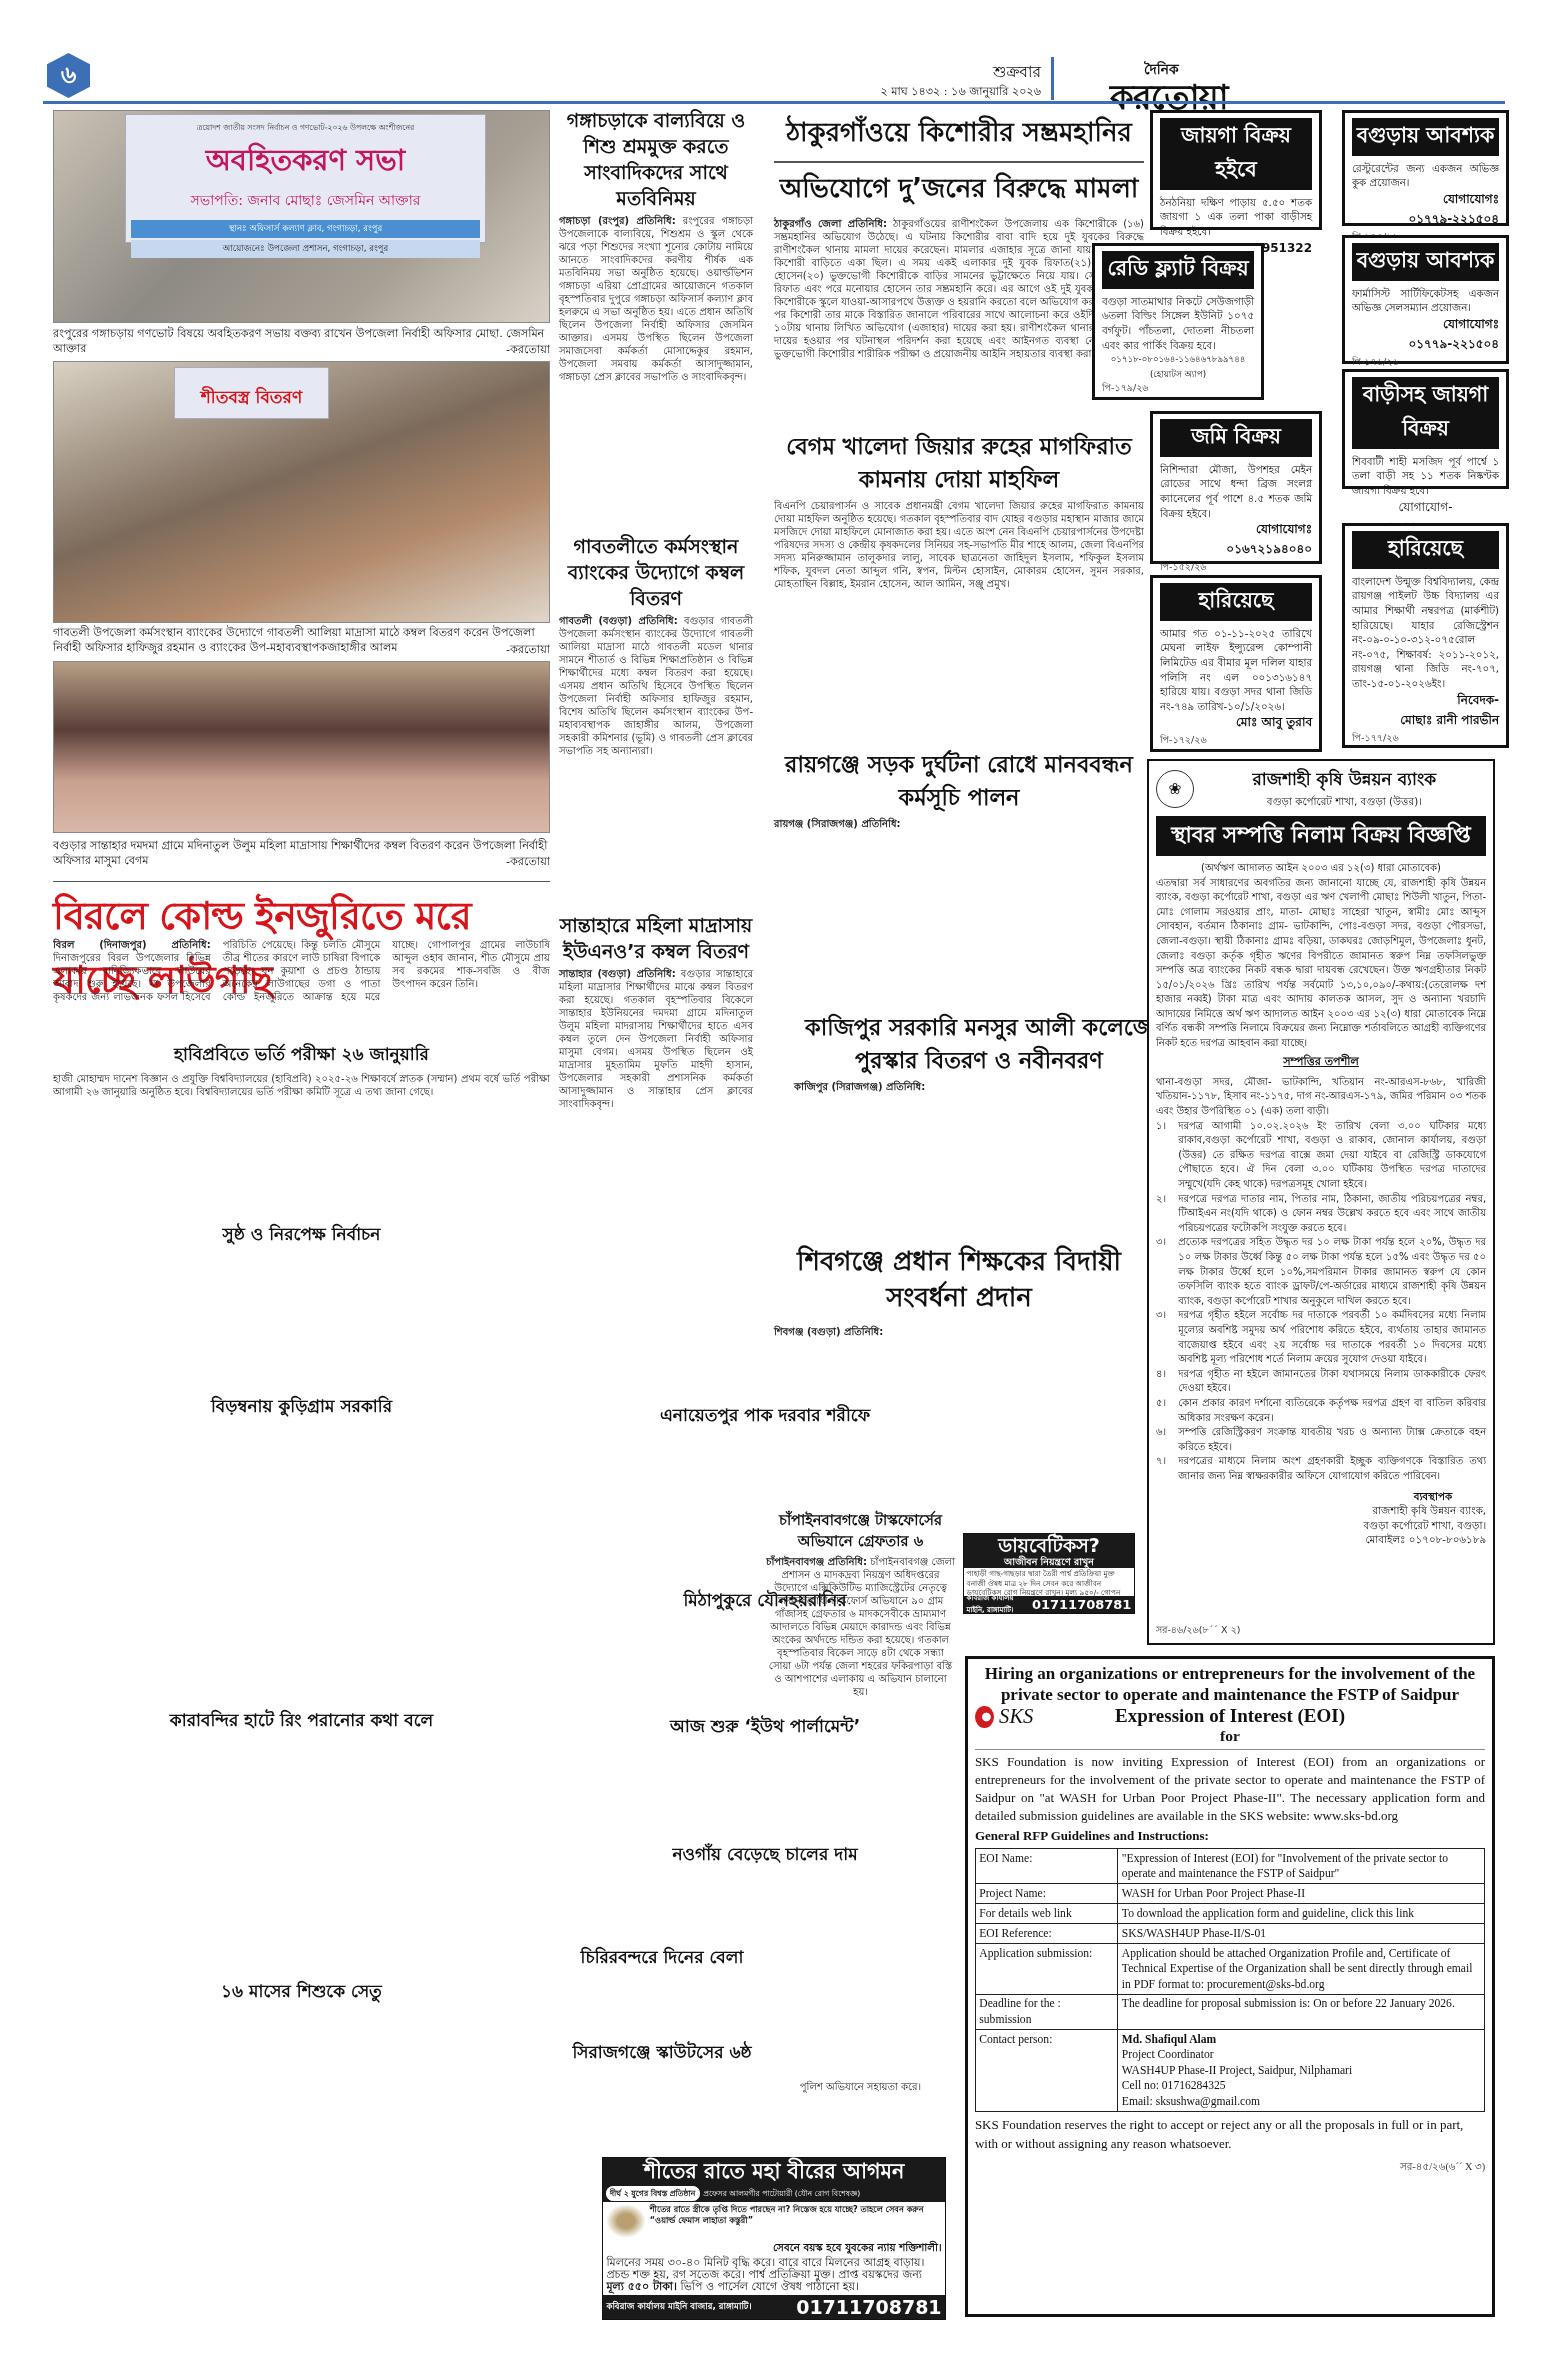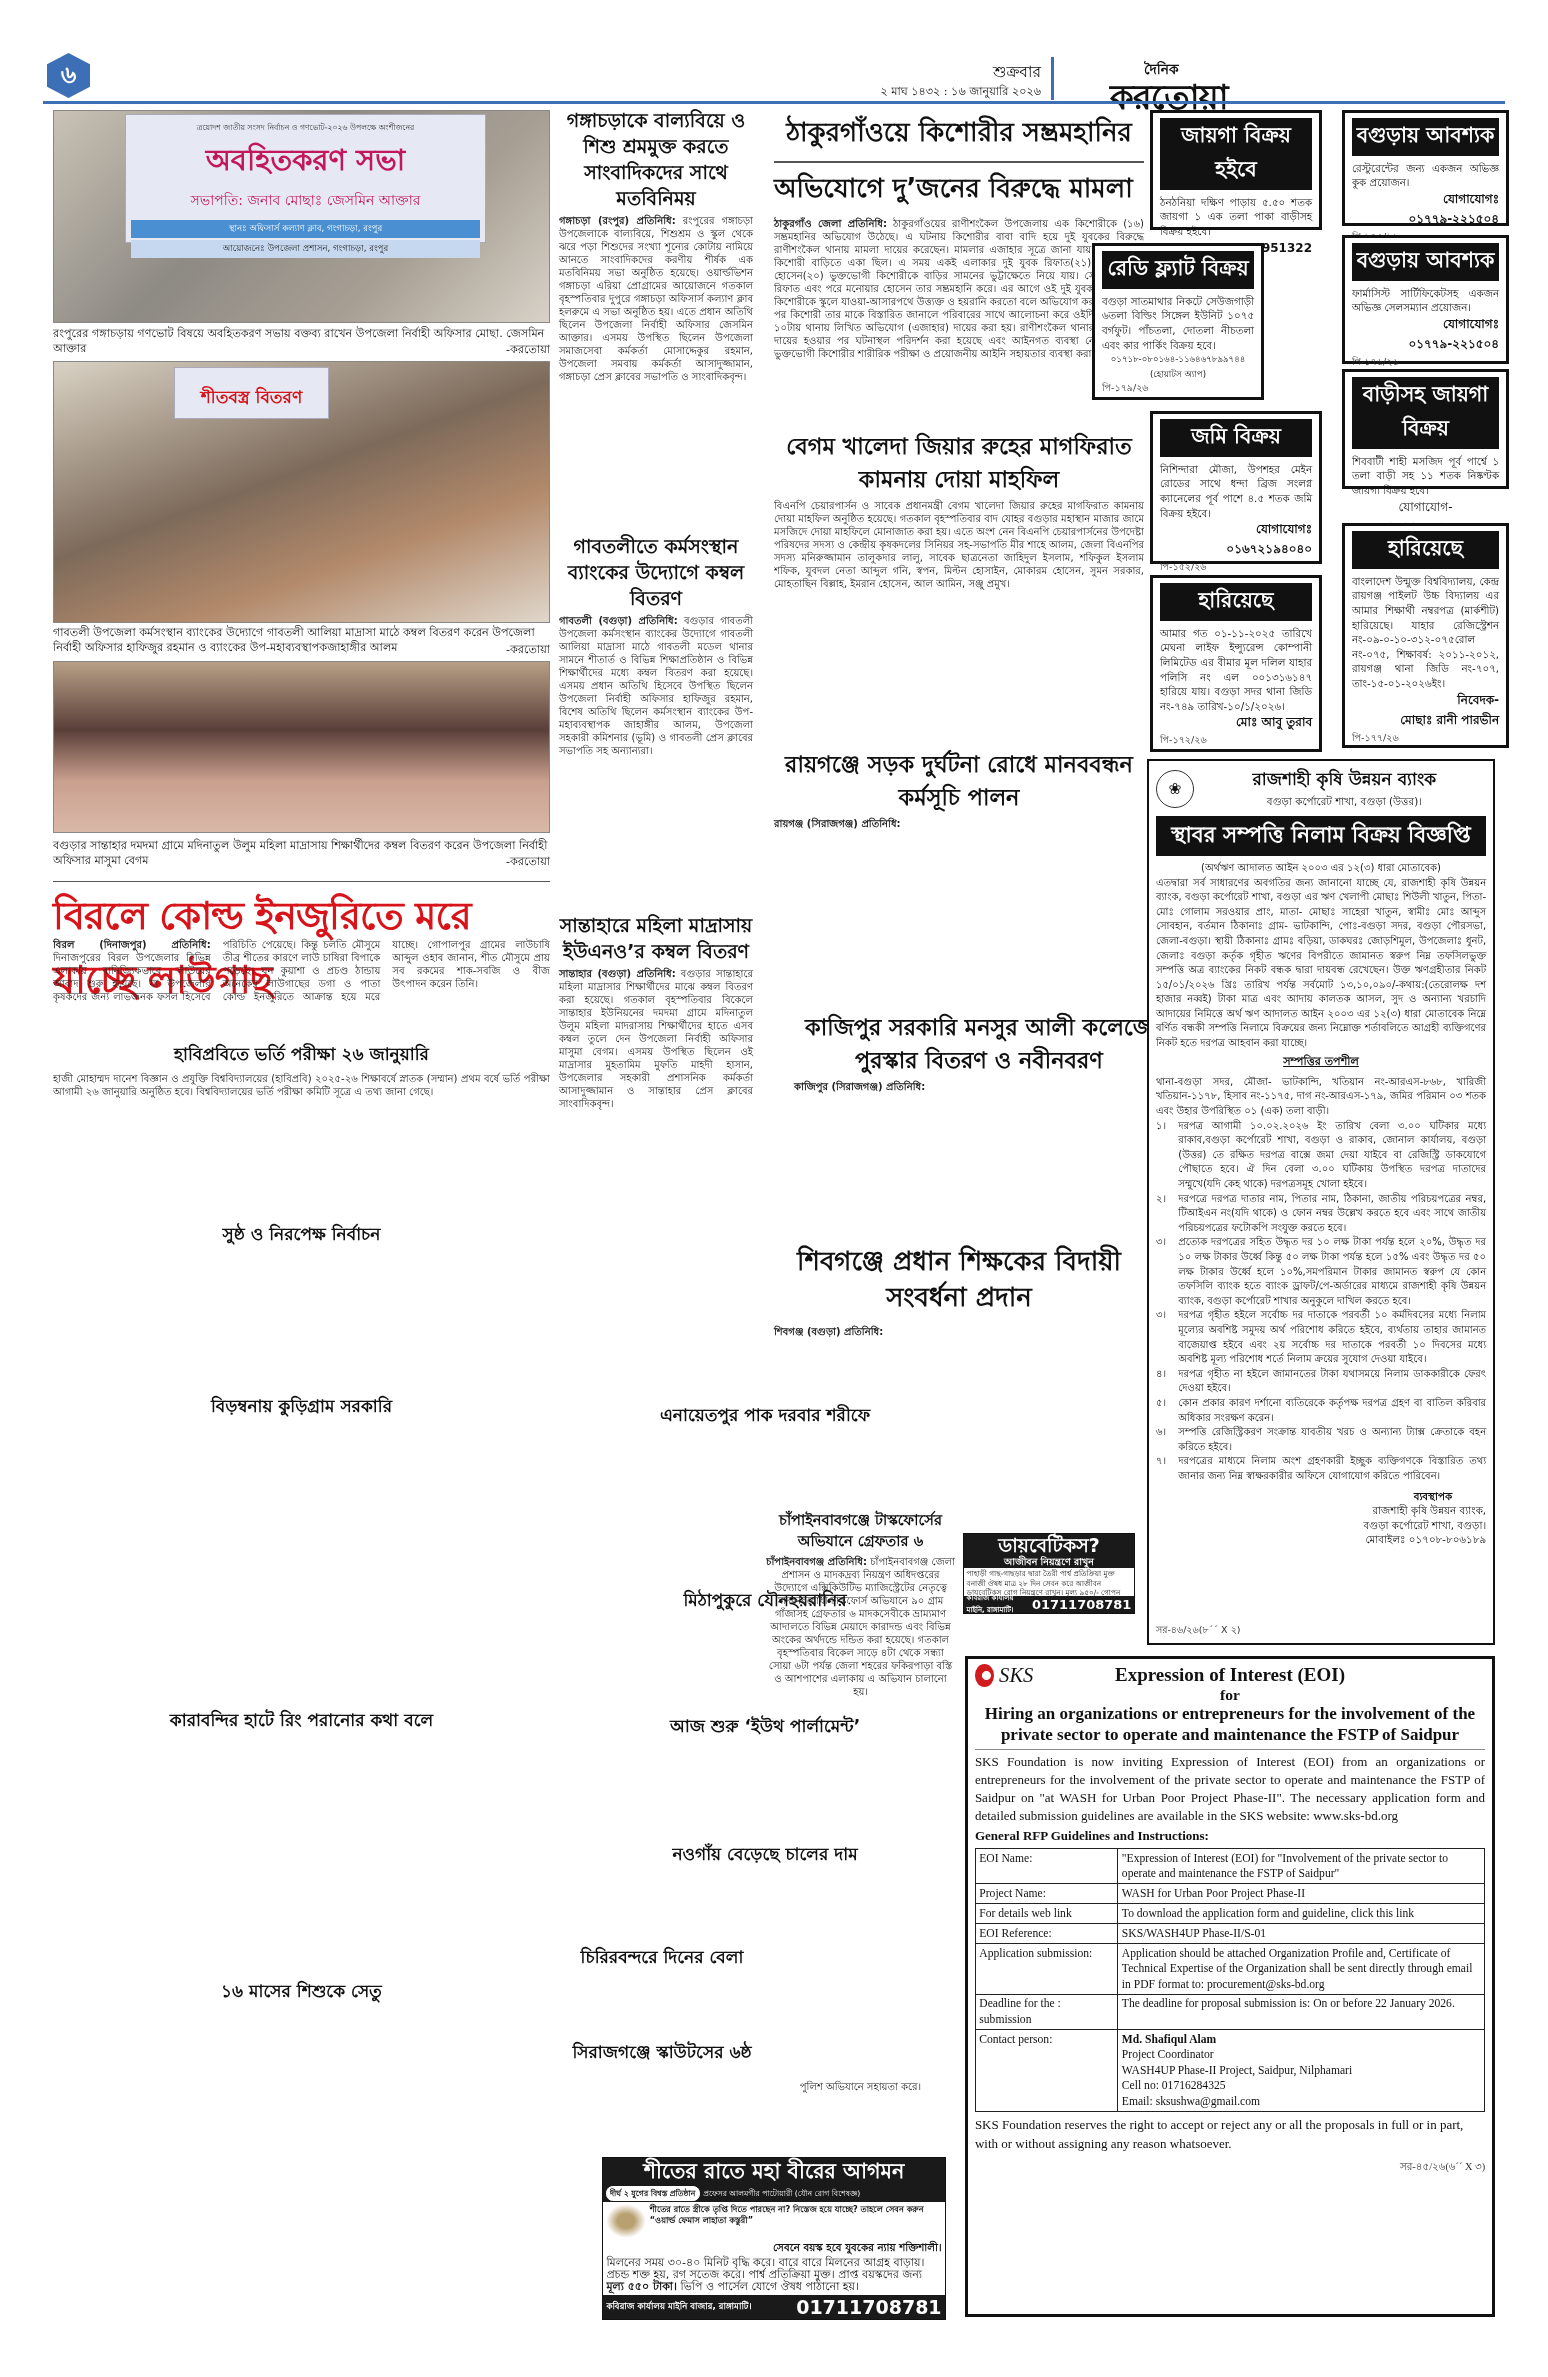--- a/index.html
+++ b/index.html
@@ -99,21 +99,21 @@
 <div class="abs" style="left:563px;top:1402px;width:404px;font-size:17px;font-weight:bold;text-align:center">এনায়েতপুর পাক দরবার শরীফে</div>
 <div class="abs" style="left:563px;top:1587px;width:404px;font-size:17px;font-weight:bold;text-align:center">মিঠাপুকুরে যৌনহয়রানির</div>
 <div class="abs" style="left:563px;top:1713px;width:404px;font-size:17px;font-weight:bold;text-align:center">আজ শুরু ‘ইউথ পার্লামেন্ট’</div>
 <div class="abs" style="left:563px;top:1841px;width:404px;font-size:17px;font-weight:bold;text-align:center">নওগাঁয় বেড়েছে চালের দাম</div>
 <div class="abs" style="left:563px;top:1944px;width:198px;font-size:17px;font-weight:bold;text-align:center">চিরিরবন্দরে দিনের বেলা</div>
 <div class="abs" style="left:563px;top:2039px;width:198px;font-size:17px;font-weight:bold;text-align:center">সিরাজগঞ্জে স্কাউটসের ৬ষ্ঠ</div>
 
 <div class="abs" style="left:774px;top:112px;width:370px">
   <div style="font-size:26px;font-weight:bold;text-align:center">ঠাকুরগাঁওয়ে কিশোরীর সম্ভ্রমহানির</div>
   <div class="rule" style="margin:5.2px 0"></div>
-  <div style="font-size:26px;font-weight:bold;text-align:left">অভিযোগে দু’জনের বিরুদ্ধে মামলা</div>
+  <div style="font-size:26px;font-weight:bold;text-align:center">অভিযোগে দু’জনের বিরুদ্ধে মামলা</div>
   <div class="body" style="margin-top:5.2px"><b>ঠাকুরগাঁও জেলা প্রতিনিধি:</b> <span>ঠাকুরগাঁওয়ের রাণীশংকৈল উপজেলায় এক কিশোরীকে (১৬) সম্ভ্রমহানির অভিযোগ উঠেছে। এ ঘটনায় কিশোরীর বাবা বাদি হয়ে দুই যুবকের বিরুদ্ধে রাণীশংকৈল থানায় মামলা দায়ের করেছেন। মামলার এজাহার সূত্রে জানা যায়, গত বুধবার কিশোরী বাড়িতে একা ছিল। এ সময় একই এলাকার দুই যুবক রিফাত(২১) ও মনোয়ার হোসেন(২০) ভুক্তভোগী কিশোরীকে বাড়ির সামনের ভুট্টাক্ষেতে নিয়ে যায়। সেখানে প্রথমে রিফাত এবং পরে মনোয়ার হোসেন তার সম্ভ্রমহানি করে। এর আগে ওই দুই যুবক বিভিন্ন সময় কিশোরীকে স্কুলে যাওয়া-আসারপথে উত্ত্যক্ত ও হয়রানি করতো বলে অভিযোগ করা হয়। ঘটনার পর কিশোরী তার মাকে বিস্তারিত জানালে পরিবারের সাথে আলোচনা করে ওইদিন রাত সাড়ে ১০টায় থানায় লিখিত অভিযোগ (এজাহার) দায়ের করা হয়। রাণীশংকৈল থানার ওসি মামলা দায়ের হওয়ার পর ঘটনাস্থল পরিদর্শন করা হয়েছে এবং আইনগত ব্যবস্থা নেওয়া চলছে। ভুক্তভোগী কিশোরীর শারীরিক পরীক্ষা ও প্রয়োজনীয় আইনি সহায়তার ব্যবস্থা করা হয়েছে।</span></div>
 </div>
 
 <div class="abs" style="left:774px;top:430px;width:370px">
   <div style="font-size:22.4px;font-weight:bold;text-align:center;line-height:33px">বেগম খালেদা জিয়ার রুহের মাগফিরাত কামনায় দোয়া মাহফিল</div>
   <div class="body" style="margin-top:3.4px;height:206px;overflow:hidden">বিএনপি চেয়ারপার্সন ও সাবেক প্রধানমন্ত্রী বেগম খালেদা জিয়ার রুহের মাগফিরাত কামনায় দোয়া মাহফিল অনুষ্ঠিত হয়েছে। গতকাল বৃহস্পতিবার বাদ যোহর বগুড়ার মহাস্থান মাজার জামে মসজিদে দোয়া মাহফিলে মোনাজাত করা হয়। এতে অংশ নেন বিএনপি চেয়ারপার্সনের উপদেষ্টা পরিষদের সদস্য ও কেন্দ্রীয় কৃষকদলের সিনিয়র সহ-সভাপতি মীর শাহে আলম, জেলা বিএনপির সদস্য মনিরুজ্জামান তালুকদার লালু, সাবেক ছাত্রনেতা জাহিদুল ইসলাম, শফিকুল ইসলাম শফিক, যুবদল নেতা আব্দুল গনি, স্বপন, মিল্টন হোসাইন, মোকারম হোসেন, সুমন সরকার, মোহতাছিন বিল্লাহ, ইমরান হোসেন, আল আমিন, সঞ্জু প্রমুখ।</div>
 </div>
 
 <div class="abs" style="left:774px;top:748px;width:370px">
   <div style="font-size:22.4px;font-weight:bold;text-align:center;line-height:33px">রায়গঞ্জে সড়ক দুর্ঘটনা রোধে মানববন্ধন কর্মসূচি পালন</div>
@@ -250,31 +250,31 @@
   <div class="dark-ad" style="text-align:center;font-size:19px;line-height:22.4px">ডায়বেটিকস?</div>
   <div class="dark-ad" style="text-align:center;font-size:9.5px;line-height:12px">আজীবন নিয়ন্ত্রণে রাখুন</div>
   <div style="font-size:7.3px;line-height:9.5px;padding:0.9px 2.6px;height:27.5px;overflow:hidden">পাহাড়ী গাছ-গাছড়ার দ্বারা তৈরী পার্শ্ব প্রতিক্রিয়া মুক্ত বনাজী ঔষধ মাত্র ২৮ দিন সেবন করে আজীবন ডায়বেটিকস রোগ নিয়ন্ত্রণে রাখুন। মূল্য ৯৫০/- গোপন দুর্বলতার স্থায়ী চিকিৎসা নিন। কুরিয়ার সার্ভিসে পেতে অর্ডার করুন।</div>
   <div class="dark-ad" style="display:flex;align-items:center;justify-content:space-between;padding:0 2.6px;height:17px">
     <span style="font-size:6.9px">কবিরাজ কার্যালয় মাইনি, রাঙ্গামাটি।</span>
     <span style="font-size:13px">01711708781</span>
   </div>
 </div>
 
 <div class="abs adbox serif" style="left:965px;top:1656px;width:530px;height:661px;border-width:3.4px">
+  <div style="font-size:17px;font-weight:bold;text-align:center;line-height:20.6px">Hiring an organizations or entrepreneurs for the involvement of the private sector to operate and maintenance the FSTP of Saidpur</div>
   <div style="display:flex;align-items:flex-start">
     <div style="display:flex;align-items:center;gap:5.2px;width:112px">
       <div style="width:19px;height:22.4px;border-radius:50%;background:radial-gradient(circle at 60% 50%,#fff 25%,#d01c1f 30%)"></div>
       <span style="font-size:20.6px;font-style:italic">SKS</span>
     </div>
     <div style="flex:1;text-align:center;margin-right:112px">
       <div style="font-size:19px;font-weight:bold">Expression of Interest (EOI)</div>
       <div style="font-size:15.5px;font-weight:bold">for</div>
     </div>
   </div>
-  <div style="font-size:17px;font-weight:bold;text-align:center;line-height:20.6px">Hiring an organizations or entrepreneurs for the involvement of the private sector to operate and maintenance the FSTP of Saidpur</div>
   <div class="rule" style="height:0.9px;margin:3.4px 0;background:#888"></div>
   <div style="font-size:13px;line-height:18px;text-align:justify">SKS Foundation is now inviting Expression of Interest (EOI) from an organizations or entrepreneurs for the involvement of the private sector to operate and maintenance the FSTP of Saidpur on "at WASH for Urban Poor Project Phase-II". The necessary application form and detailed submission guidelines are available in the SKS website: www.sks-bd.org</div>
   <div style="font-size:13px;font-weight:bold;margin:3.4px 0">General RFP Guidelines and Instructions:</div>
   <table class="eoi-table">
     <tbody id="eoi-rows">
         <tr>
           <td>EOI Name:</td>
           <td>"Expression of Interest (EOI) for "Involvement of the private sector to operate and maintenance the FSTP of Saidpur"</td>
         </tr>
         <tr>

